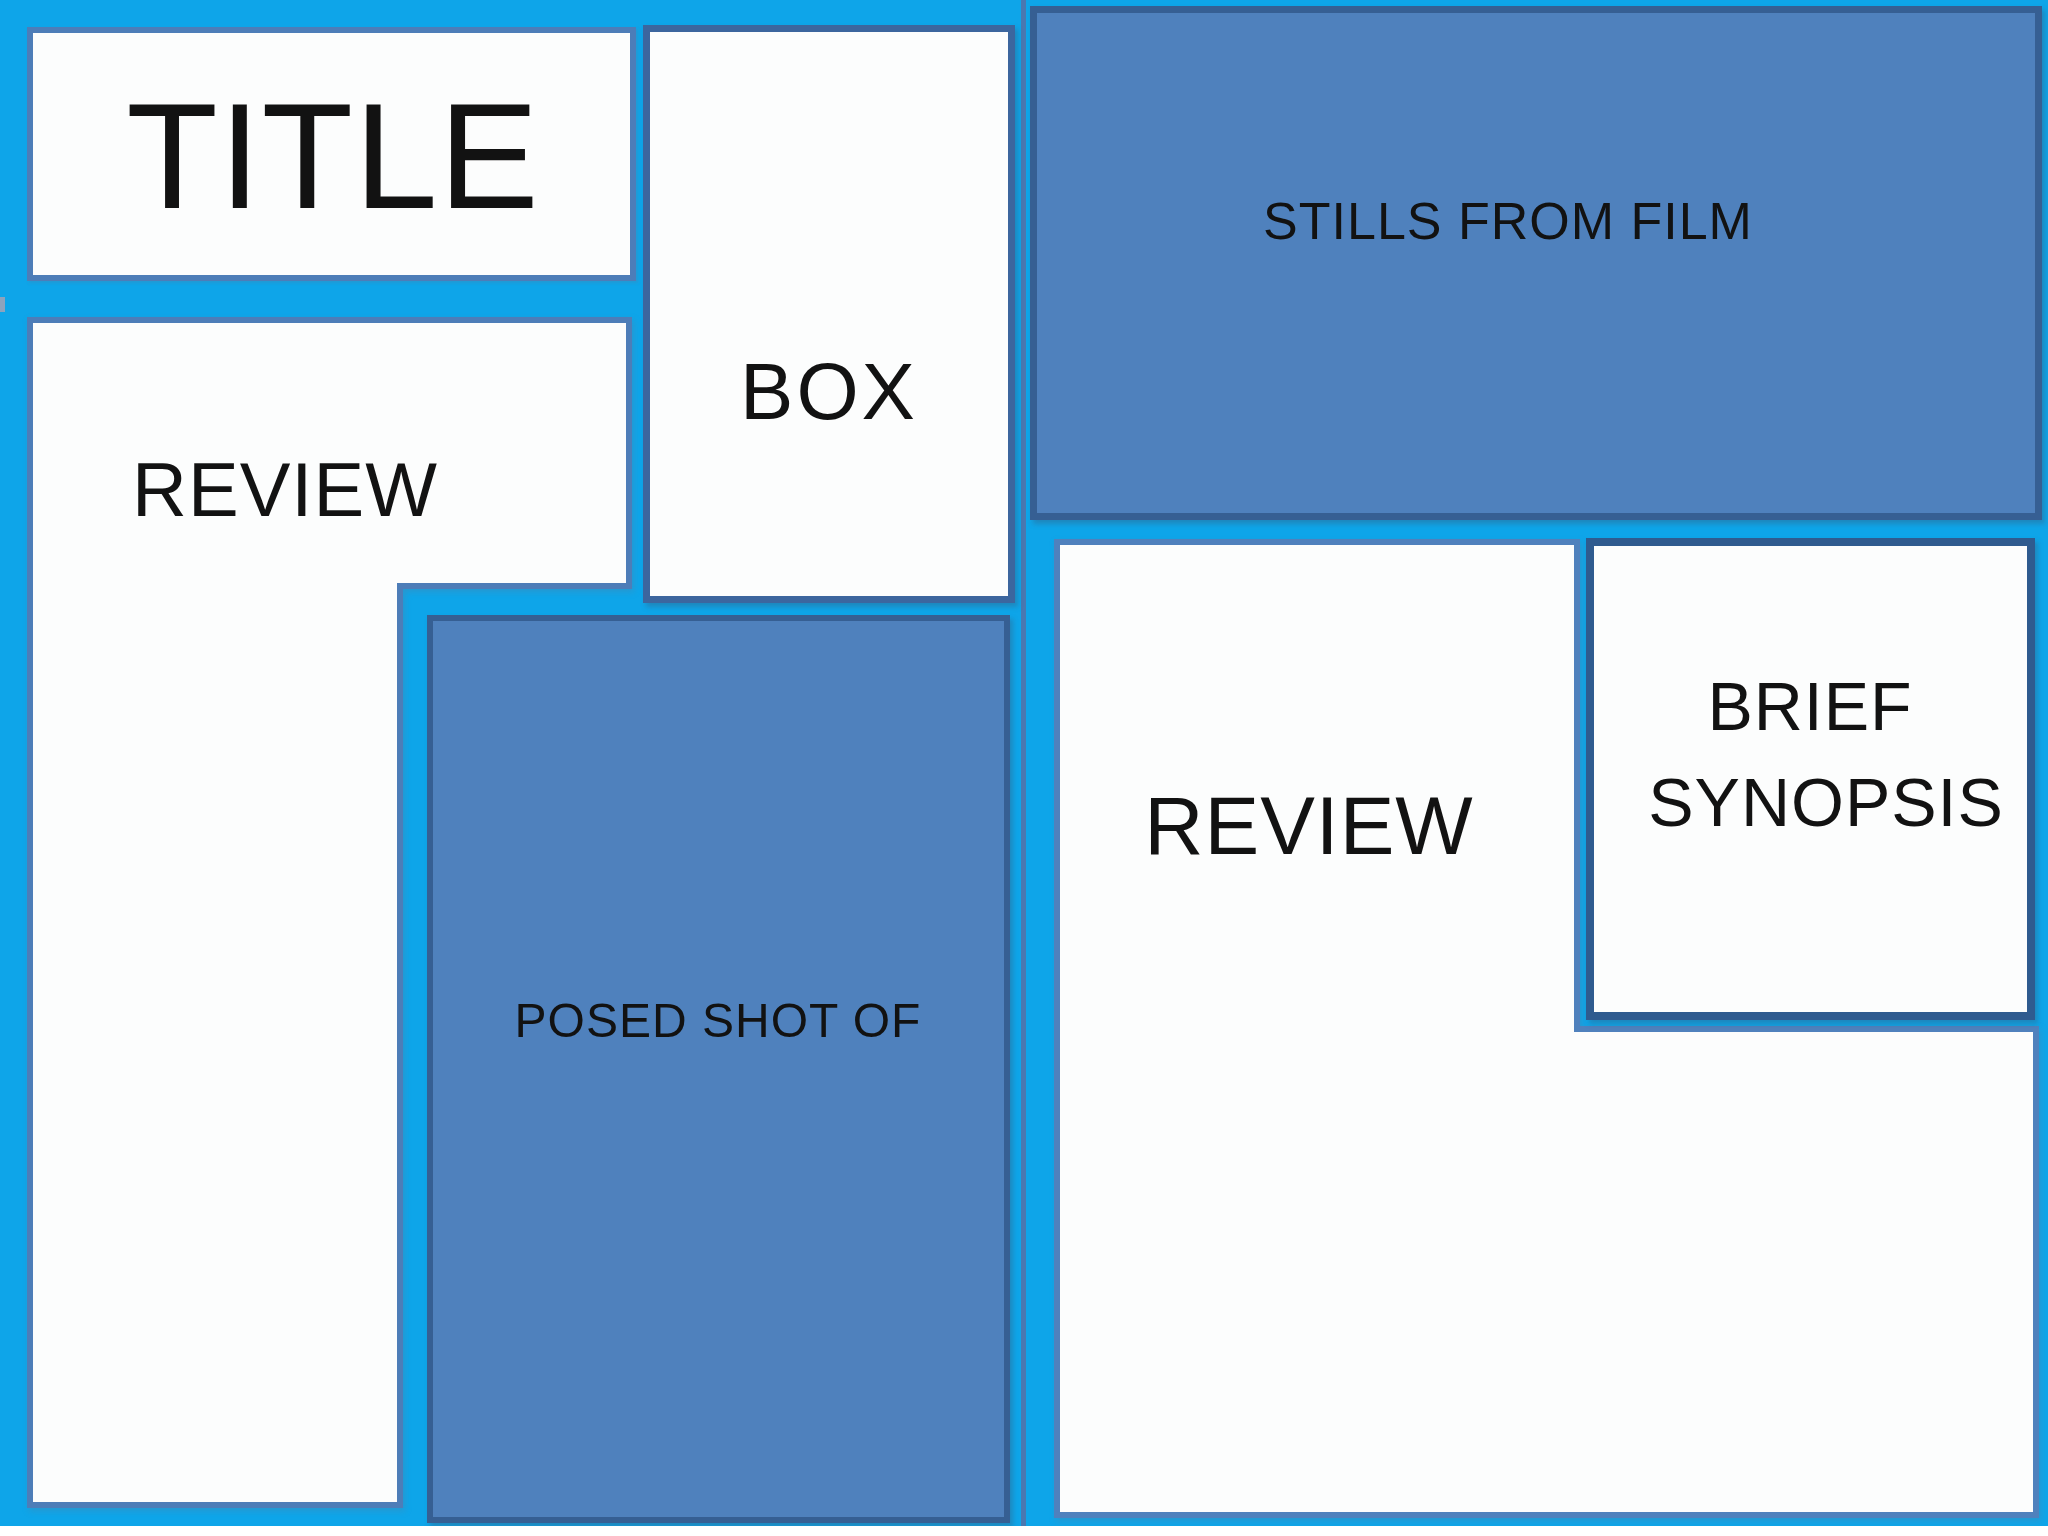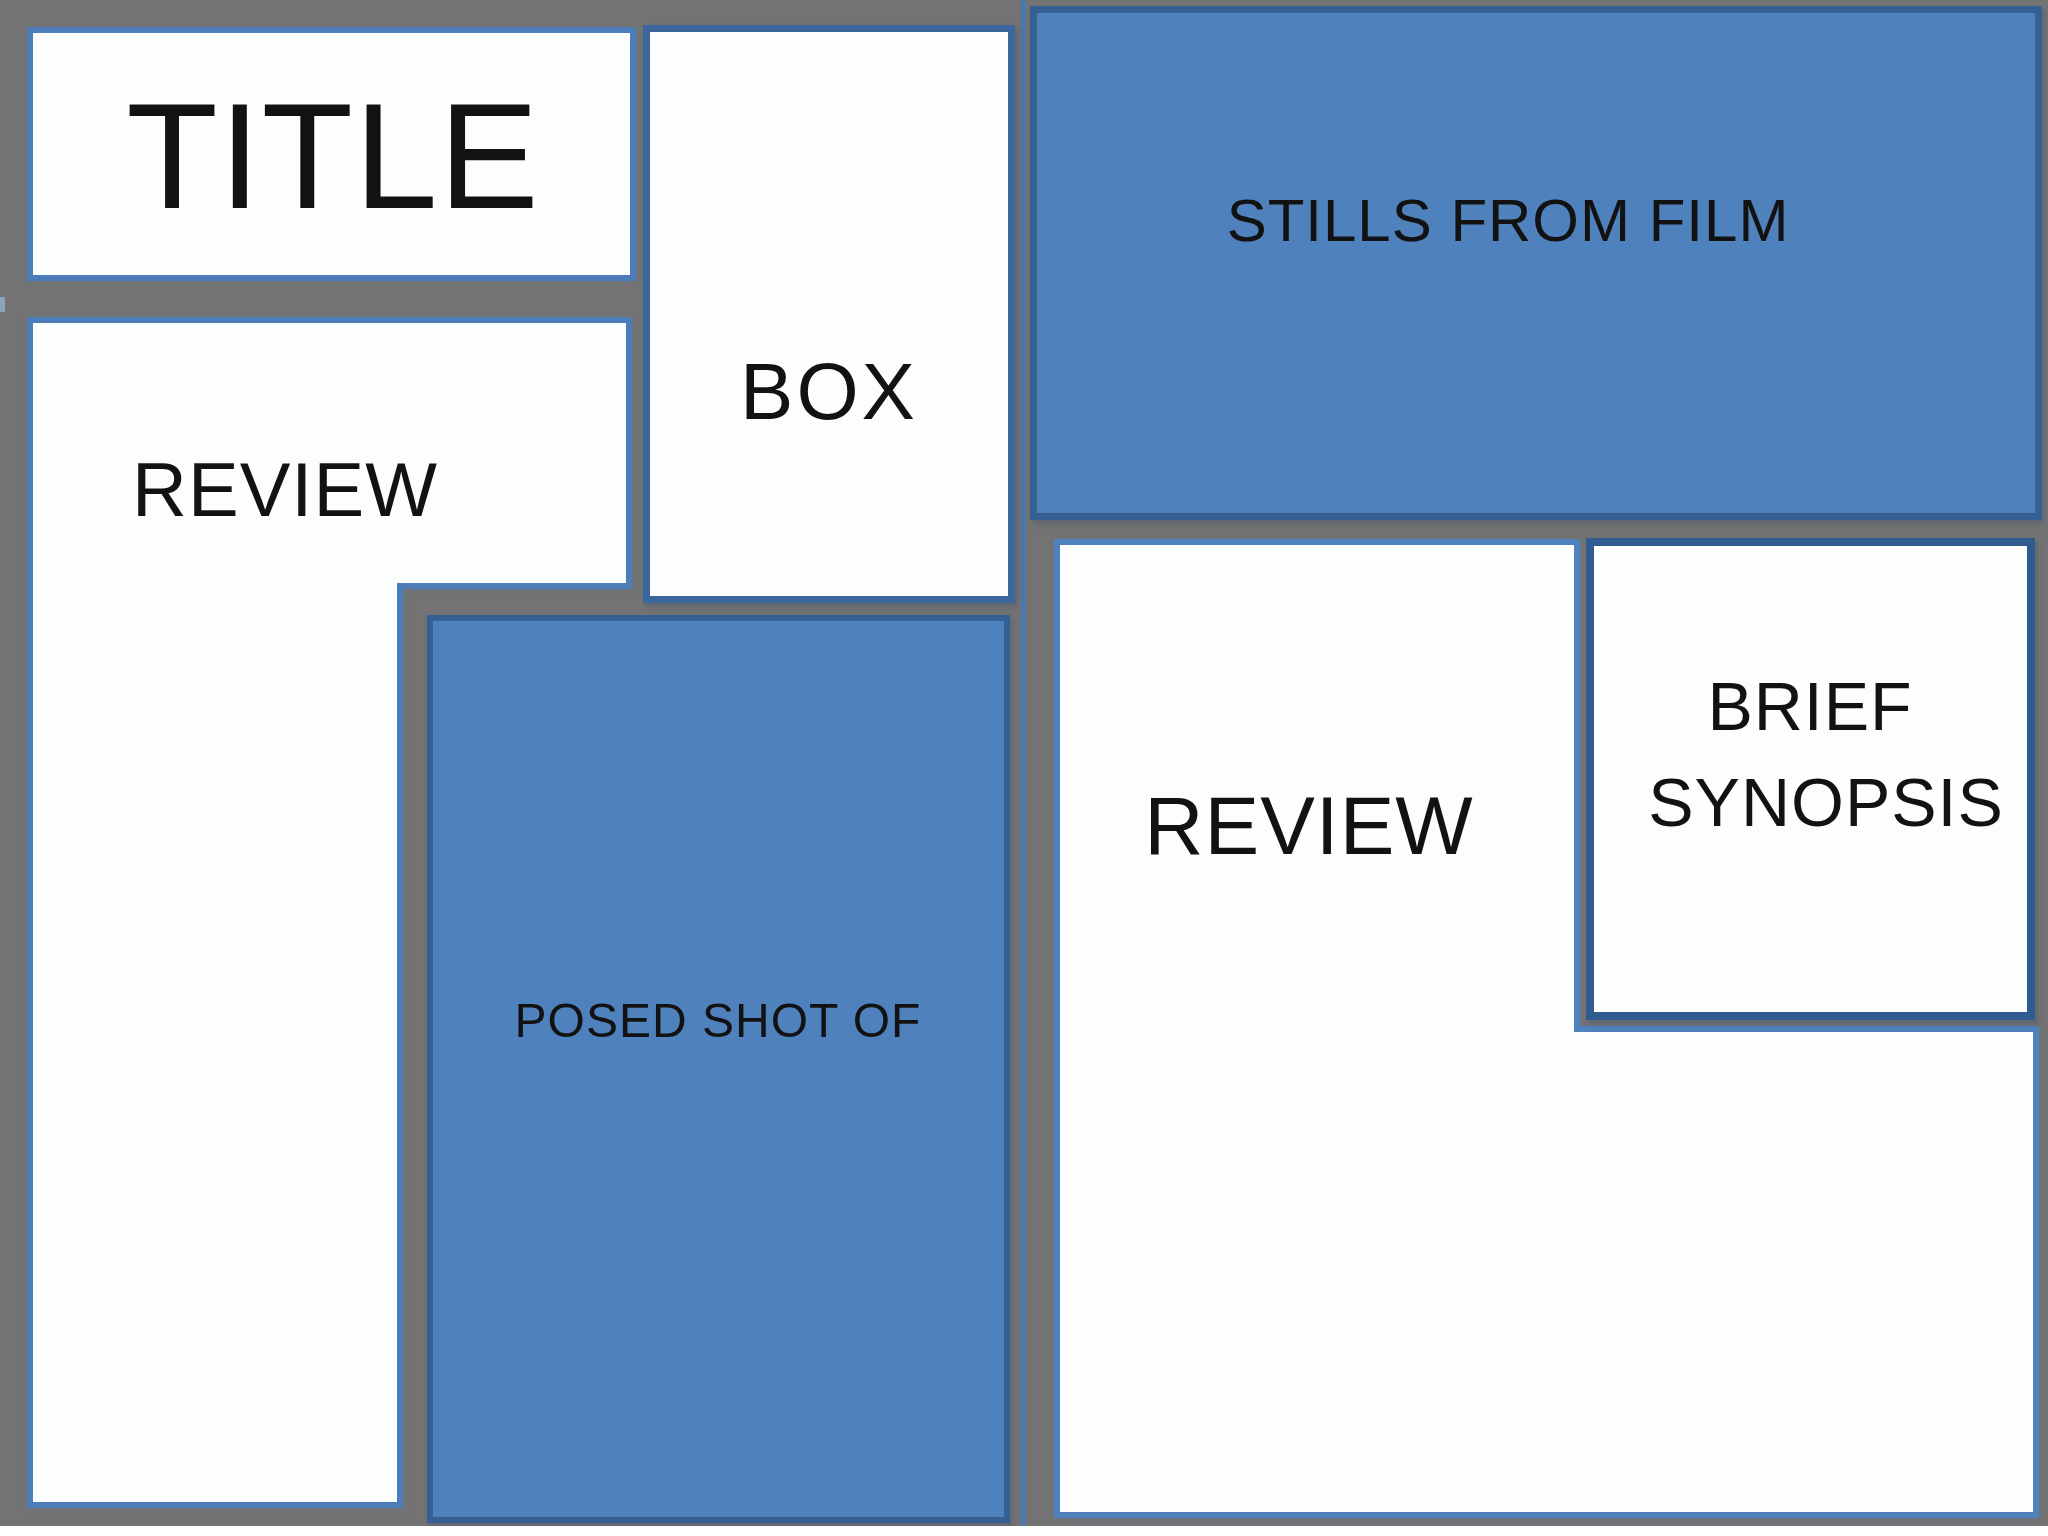--- a/index.html
+++ b/index.html
@@ -4,21 +4,21 @@
 <style>
   html, body {
     margin: 0;
     padding: 0;
     background: #ffffff;
   }
   .canvas {
     position: relative;
     width: 2048px;
     height: 1526px;
-    background: #737373;
+    background: #0ea5e9;
     overflow: hidden;
     font-family: "Liberation Sans", sans-serif;
     color: #111111;
   }
   .box {
     position: absolute;
     box-sizing: border-box;
     background: #fcfdfd;
   }
   .box.light-border {
@@ -85,21 +85,21 @@
     letter-spacing: 1px;
     color: #121212;
     line-height: 1;
   }
   #title-label        { left: 333px;  top: 156px;  font-size: 150px; }
   #review-left-label  { left: 285px;  top: 490px;  font-size: 76px;  }
   #trivia-line1       { left: 829px;  top: 250px;  font-size: 80px;  letter-spacing: 3px; }
   #trivia-line2       { left: 829px;  top: 392px;  font-size: 80px;  letter-spacing: 3px; }
   #posed-line1        { left: 718px;  top: 1021px; font-size: 48px;  }
   #posed-line2        { left: 718px;  top: 1083px; font-size: 48px;  }
-  #stills-label       { left: 1508px; top: 221px;  font-size: 60px;  }
+  #stills-label       { left: 1508px; top: 221px;  font-size: 52px;  }
   #review-right-label { left: 1309px; top: 826px;  font-size: 82px;  }
   #synopsis-line1     { left: 1810px; top: 706px;  font-size: 68px;  }
   #synopsis-line2     { left: 1810px; top: 802px;  font-size: 68px; margin-left: 16px;  }
 </style>
 </head>
 <body>
 
 <div class="canvas">
 
   <div class="divider"></div>

